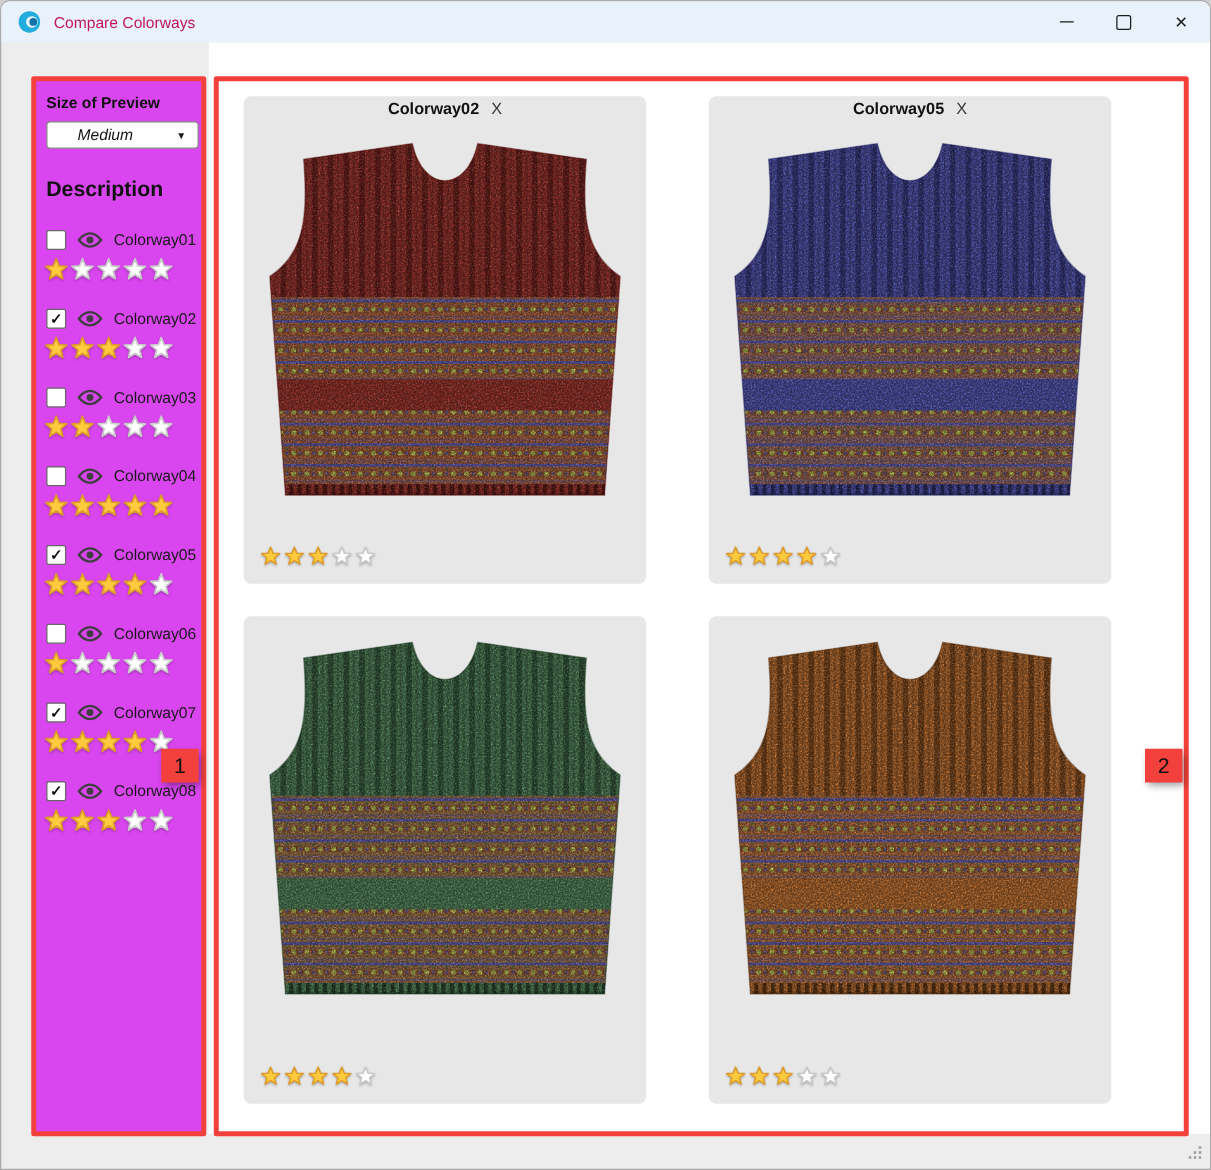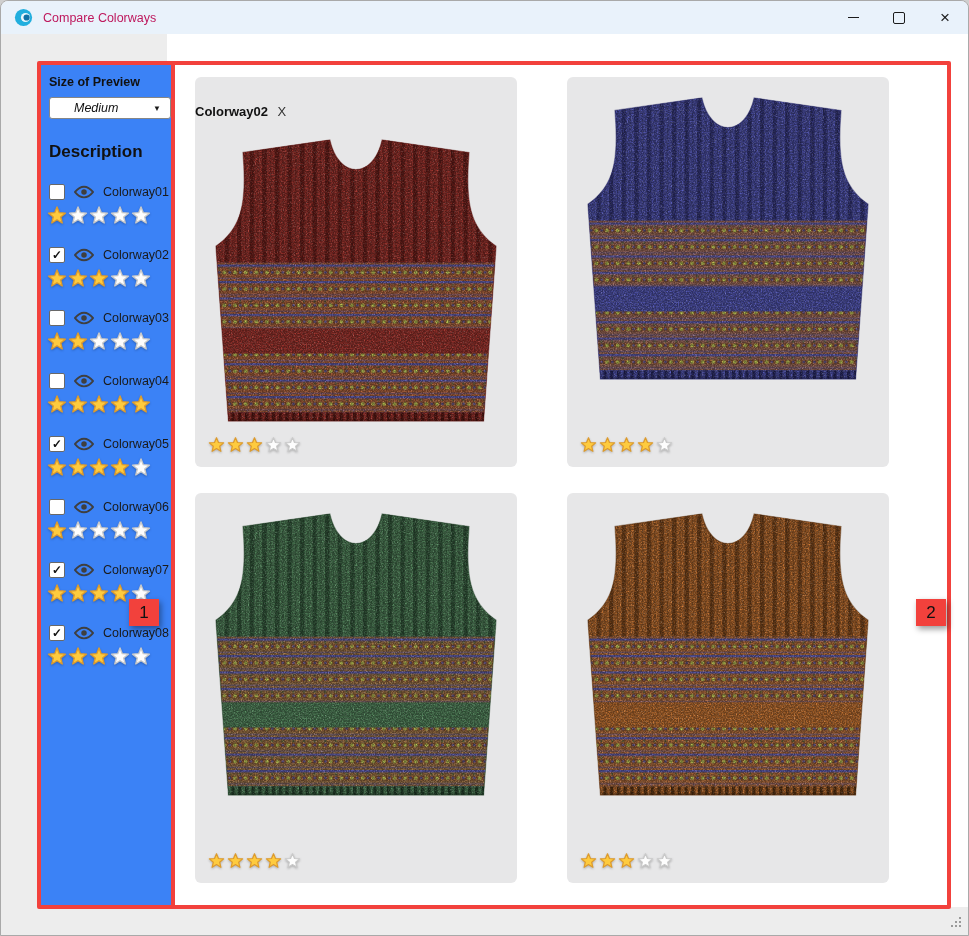--- a/index.html
+++ b/index.html
@@ -13,21 +13,21 @@
   .tb-controls{margin-left:auto;display:flex;height:33px;}
   .tb-btn{width:46px;height:33px;display:flex;align-items:center;justify-content:center;cursor:default;}
   .glyph-min{display:block;width:11px;height:0;border-top:1.4px solid #1b1b1b;}
   .glyph-max{display:block;width:10px;height:10px;border:1.4px solid #1b1b1b;border-radius:2px;}
   .glyph-close{font-size:17px;font-weight:300;color:#1b1b1b;line-height:1;}
 
   
   .main-bg{position:absolute;left:166px;top:33px;right:0;bottom:28px;background:#ffffff;}
 
   
-  .region1{position:absolute;left:36px;top:60px;width:140px;height:848px;box-sizing:border-box;border:4px solid #f2413c;border-radius:2px;background:#3b82f6;}
+  .region1{position:absolute;left:24px;top:60px;width:140px;height:848px;box-sizing:border-box;border:4px solid #f2413c;border-radius:2px;background:#d946ef;}
   .region2{position:absolute;left:170px;top:60px;width:780px;height:848px;box-sizing:border-box;border:4px solid #f2413c;border-radius:2px;background:#ffffff;}
   .badge{position:absolute;width:30px;height:27px;background:#f2413c;color:#111;font-size:17px;display:flex;align-items:center;justify-content:center;box-shadow:2px 3px 6px rgba(0,0,0,.4);z-index:30;}
   #badge1{left:128px;top:598px;}
   #badge2{left:915px;top:598px;}
 
   
   .sb-heading{margin:10px 0 8px 8px;font-weight:bold;font-size:12.5px;color:#111;}
   .sb-select{margin-left:8px;width:122px;height:22px;background:#fff;border:1px solid #868686;border-radius:3px;display:flex;align-items:center;box-sizing:border-box;padding-left:24px;font-size:12.5px;color:#111;cursor:default;font-style:italic;}
   .sb-select .arrow{margin-left:auto;margin-right:9px;font-size:8px;color:#1a1a1a;}
   .sb-desc{margin:23px 0 4px 8px;font-weight:bold;font-size:17px;color:#111;}
@@ -36,21 +36,21 @@
   .cb{width:14px;height:14px;background:#fff;border:1px solid #686868;border-radius:2px;display:flex;align-items:center;justify-content:center;font-size:12px;font-weight:bold;color:#111;flex:0 0 auto;}
   .cb.checked::after{content:"\2713";}
   .cw-row .eye{margin-left:9px;flex:0 0 auto;}
   .cw-label{margin-left:9px;font-size:12.5px;color:#1a1a1a;white-space:nowrap;}
   .stars-row{display:flex;gap:1px;height:20px;margin:3px 0 3px -2px;align-items:center;}
   .star{filter:drop-shadow(0 1px 1px rgba(0,0,0,.25));}
 
   
   .card-grid{position:absolute;left:20px;top:12px;display:grid;grid-template-columns:322px 322px;gap:26px 50px;}
   .card{width:322px;height:390px;background:#e7e7e8;border-radius:6px;position:relative;}
-  .card-header{padding-top:27px;font-size:13px;color:#111;}
+  .card-header{text-align:center;padding-top:2px;font-size:13px;color:#111;}
   .card-title{font-weight:bold;}
   .card-close{margin-left:6px;font-weight:400;color:#333;cursor:default;}
   .vest-wrap{display:flex;justify-content:center;margin-top:11px;}
   .card-stars{position:absolute;left:13px;bottom:14px;display:flex;gap:2px;}
 
   
   .grip{position:absolute;right:6px;bottom:5px;}
 </style>
 </head>
 <body>
@@ -379,20 +379,24 @@
             <svg class="star" width="17" height="17" viewBox="0 0 24 24">
               <polygon points="12.00,2.40 14.76,9.20 22.08,9.72 16.47,14.45 18.23,21.58 12.00,17.70 5.77,21.58 7.53,14.45 1.92,9.72 9.24,9.20" fill="#fdfdfd" stroke="#c9c9c9" stroke-width="1.7" stroke-linejoin="round"></polygon>
             </svg>
             <svg class="star" width="17" height="17" viewBox="0 0 24 24">
               <polygon points="12.00,2.40 14.76,9.20 22.08,9.72 16.47,14.45 18.23,21.58 12.00,17.70 5.77,21.58 7.53,14.45 1.92,9.72 9.24,9.20" fill="#fdfdfd" stroke="#c9c9c9" stroke-width="1.7" stroke-linejoin="round"></polygon>
             </svg>
           </div>
   </div>
 
   <div class="card">
+    <div class="card-header">
+      <span class="card-title">Colorway05</span>
+      <span class="card-close">X</span>
+    </div>
     <div class="vest-wrap">
             <svg viewBox="0 0 300 304" width="290" height="300">
               <defs>
                 <clipPath id="clip1">
                   <path d="M33,20 L123,7 C132,48 168,48 177,7 L267,20 C263,70 267,98 295,117 L282,298 L18,298 L5,117 C33,98 37,70 33,20 Z"></path>
                 </clipPath>
                 <pattern id="rib1" width="13" height="10" patternUnits="userSpaceOnUse">
                   <rect x="1" width="4.6" height="10" fill="#23235c" opacity="0.55"></rect>
                   <rect x="8.6" width="1.8" height="10" fill="#23235c" opacity="0.25"></rect>
                 </pattern>

